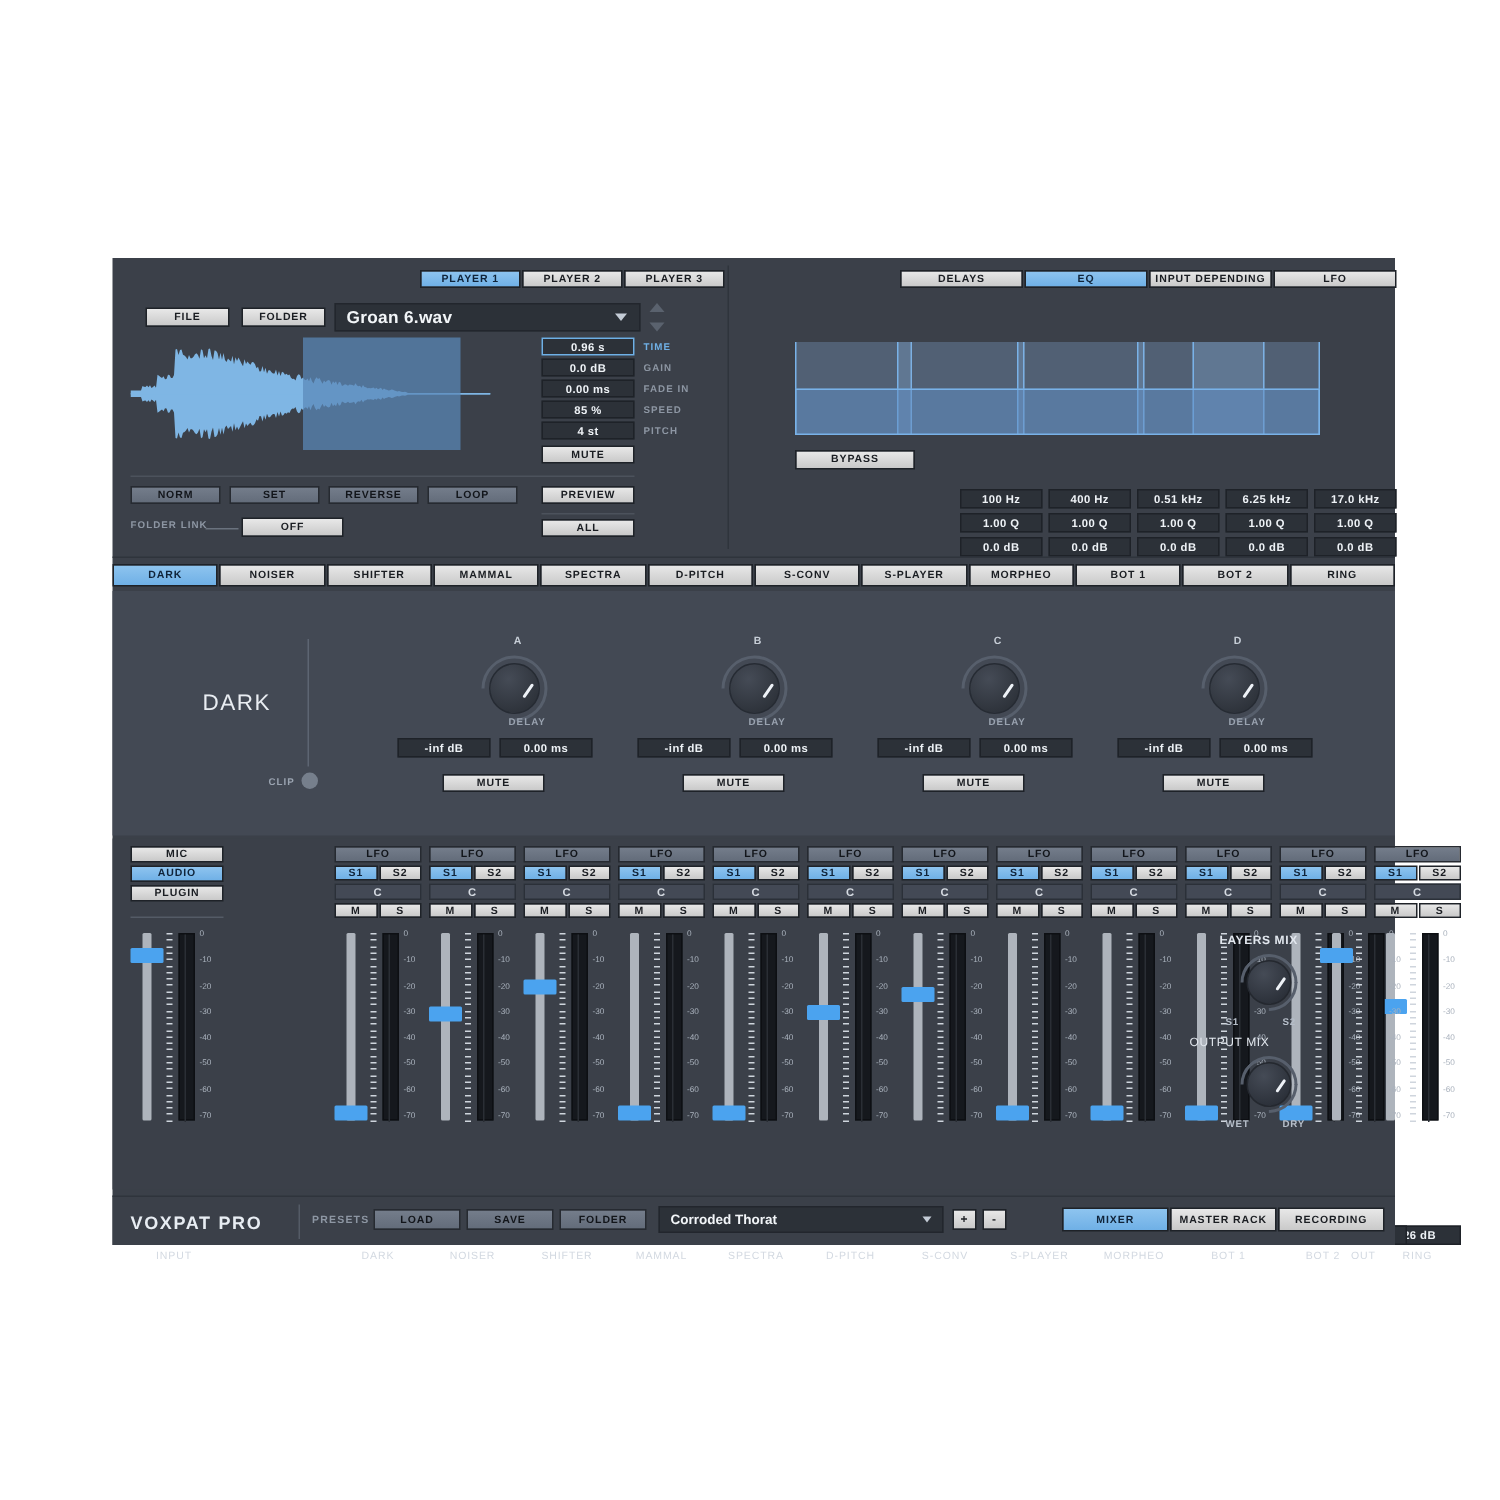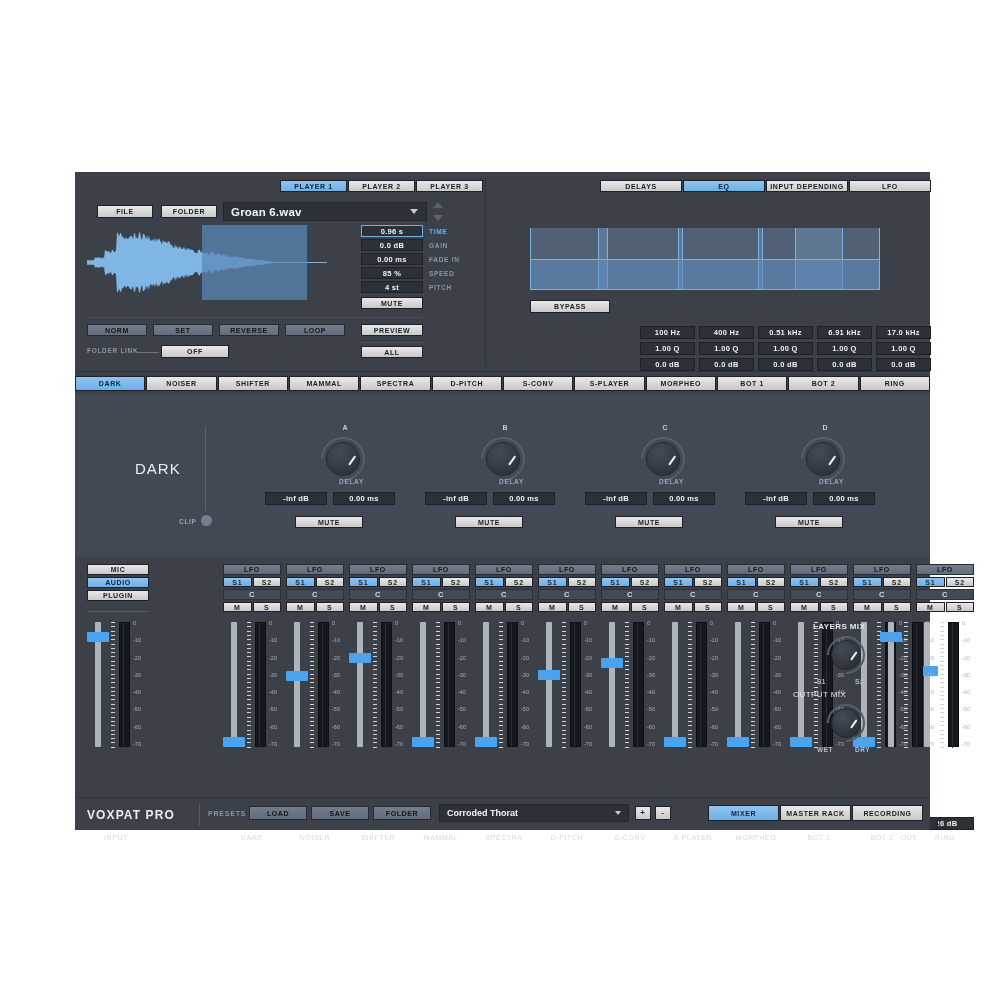--- a/index.html
+++ b/index.html
@@ -279,21 +279,21 @@
           <div class="fieldbox">400 Hz</div>
           <div class="fieldbox">1.00 Q</div>
           <div class="fieldbox">0.0 dB</div>
         </div>
         <div class="eq-col">
           <div class="fieldbox">0.51 kHz</div>
           <div class="fieldbox">1.00 Q</div>
           <div class="fieldbox">0.0 dB</div>
         </div>
         <div class="eq-col">
-          <div class="fieldbox">6.91 kHz</div>
+          <div class="fieldbox">6.25 kHz</div>
           <div class="fieldbox">1.00 Q</div>
           <div class="fieldbox">0.0 dB</div>
         </div>
         <div class="eq-col">
           <div class="fieldbox">17.0 kHz</div>
           <div class="fieldbox">1.00 Q</div>
           <div class="fieldbox">0.0 dB</div>
         </div>
       </div>
   <div class="param-row" style="left: 286px; top: 53px;">

